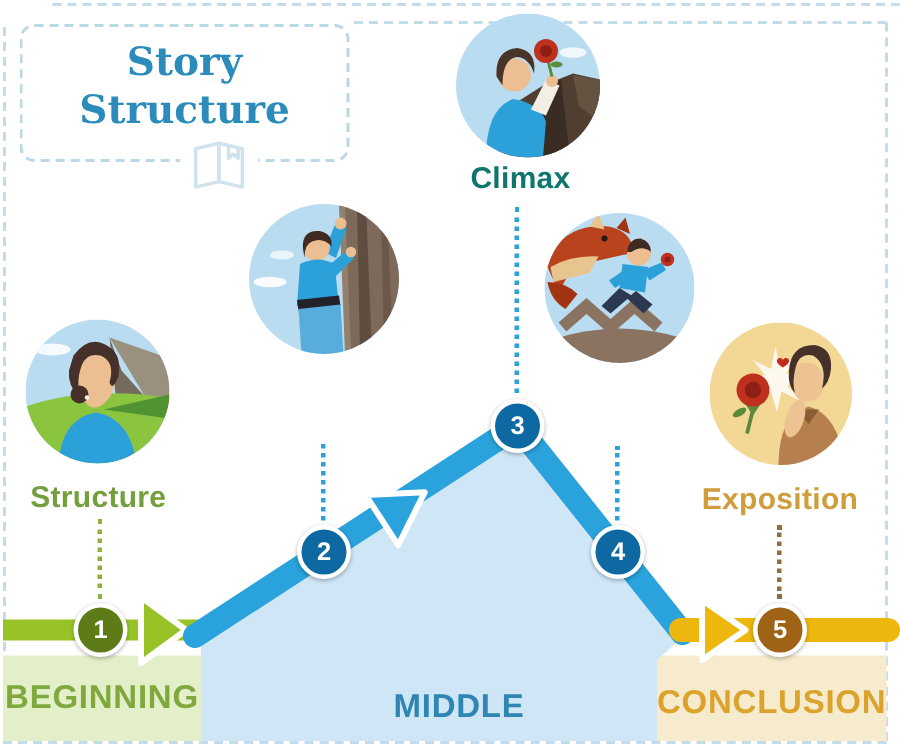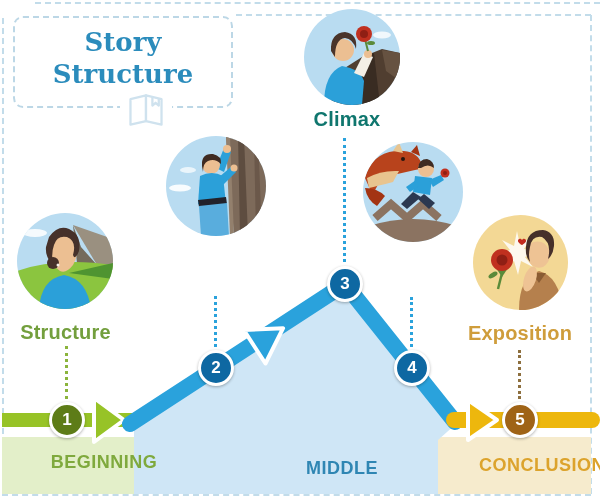--- a/index.html
+++ b/index.html
@@ -14,21 +14,21 @@
   .title-card{position:absolute;left:13px;top:16px;width:220px;height:92px;background:#fff;
     border:2px dashed #bcd7e6;border-radius:10px;text-align:center;z-index:6;box-sizing:border-box;padding-top:8px;}
   .title-main{font-family:"DejaVu Serif",serif;font-style:italic;font-weight:bold;font-size:34px;line-height:40px;color:#34302c;}
   .title-sub{font-family:"DejaVu Serif",serif;font-weight:bold;font-size:26px;line-height:32px;color:#2b8cbc;}
   .book-badge{position:absolute;left:120px;top:88px;width:52px;height:46px;background:#fff;z-index:7;display:flex;align-items:center;justify-content:center;}
 
   
   .band{position:absolute;top:437px;height:57px;z-index:1;}
   .band-beginning{left:2px;width:132px;background:#e3efc9;}
   .band-conclusion{left:438px;width:153px;background:#f6ebcd;}
-  .band-label{position:absolute;z-index:5;text-align:center;font-weight:bold;font-size:18px;letter-spacing:.5px;padding-left:36px;}
+  .band-label{position:absolute;z-index:5;text-align:center;font-weight:bold;font-size:22px;letter-spacing:.5px;}
   .lbl-beginning{left:2px;top:452px;width:132px;color:#7fa93d;}
   .lbl-middle{left:134px;top:458px;width:344px;color:#2f86b3;}
   .lbl-conclusion{left:438px;top:455px;width:136px;color:#dca32c;}
 
   
   .path-svg{position:absolute;left:0;top:0;z-index:2;}
 
   
   .dotted{position:absolute;width:0;border-left:3px dotted #2aa2dc;z-index:2;}
   .dotted.green{border-left-color:#8bb43c;}

